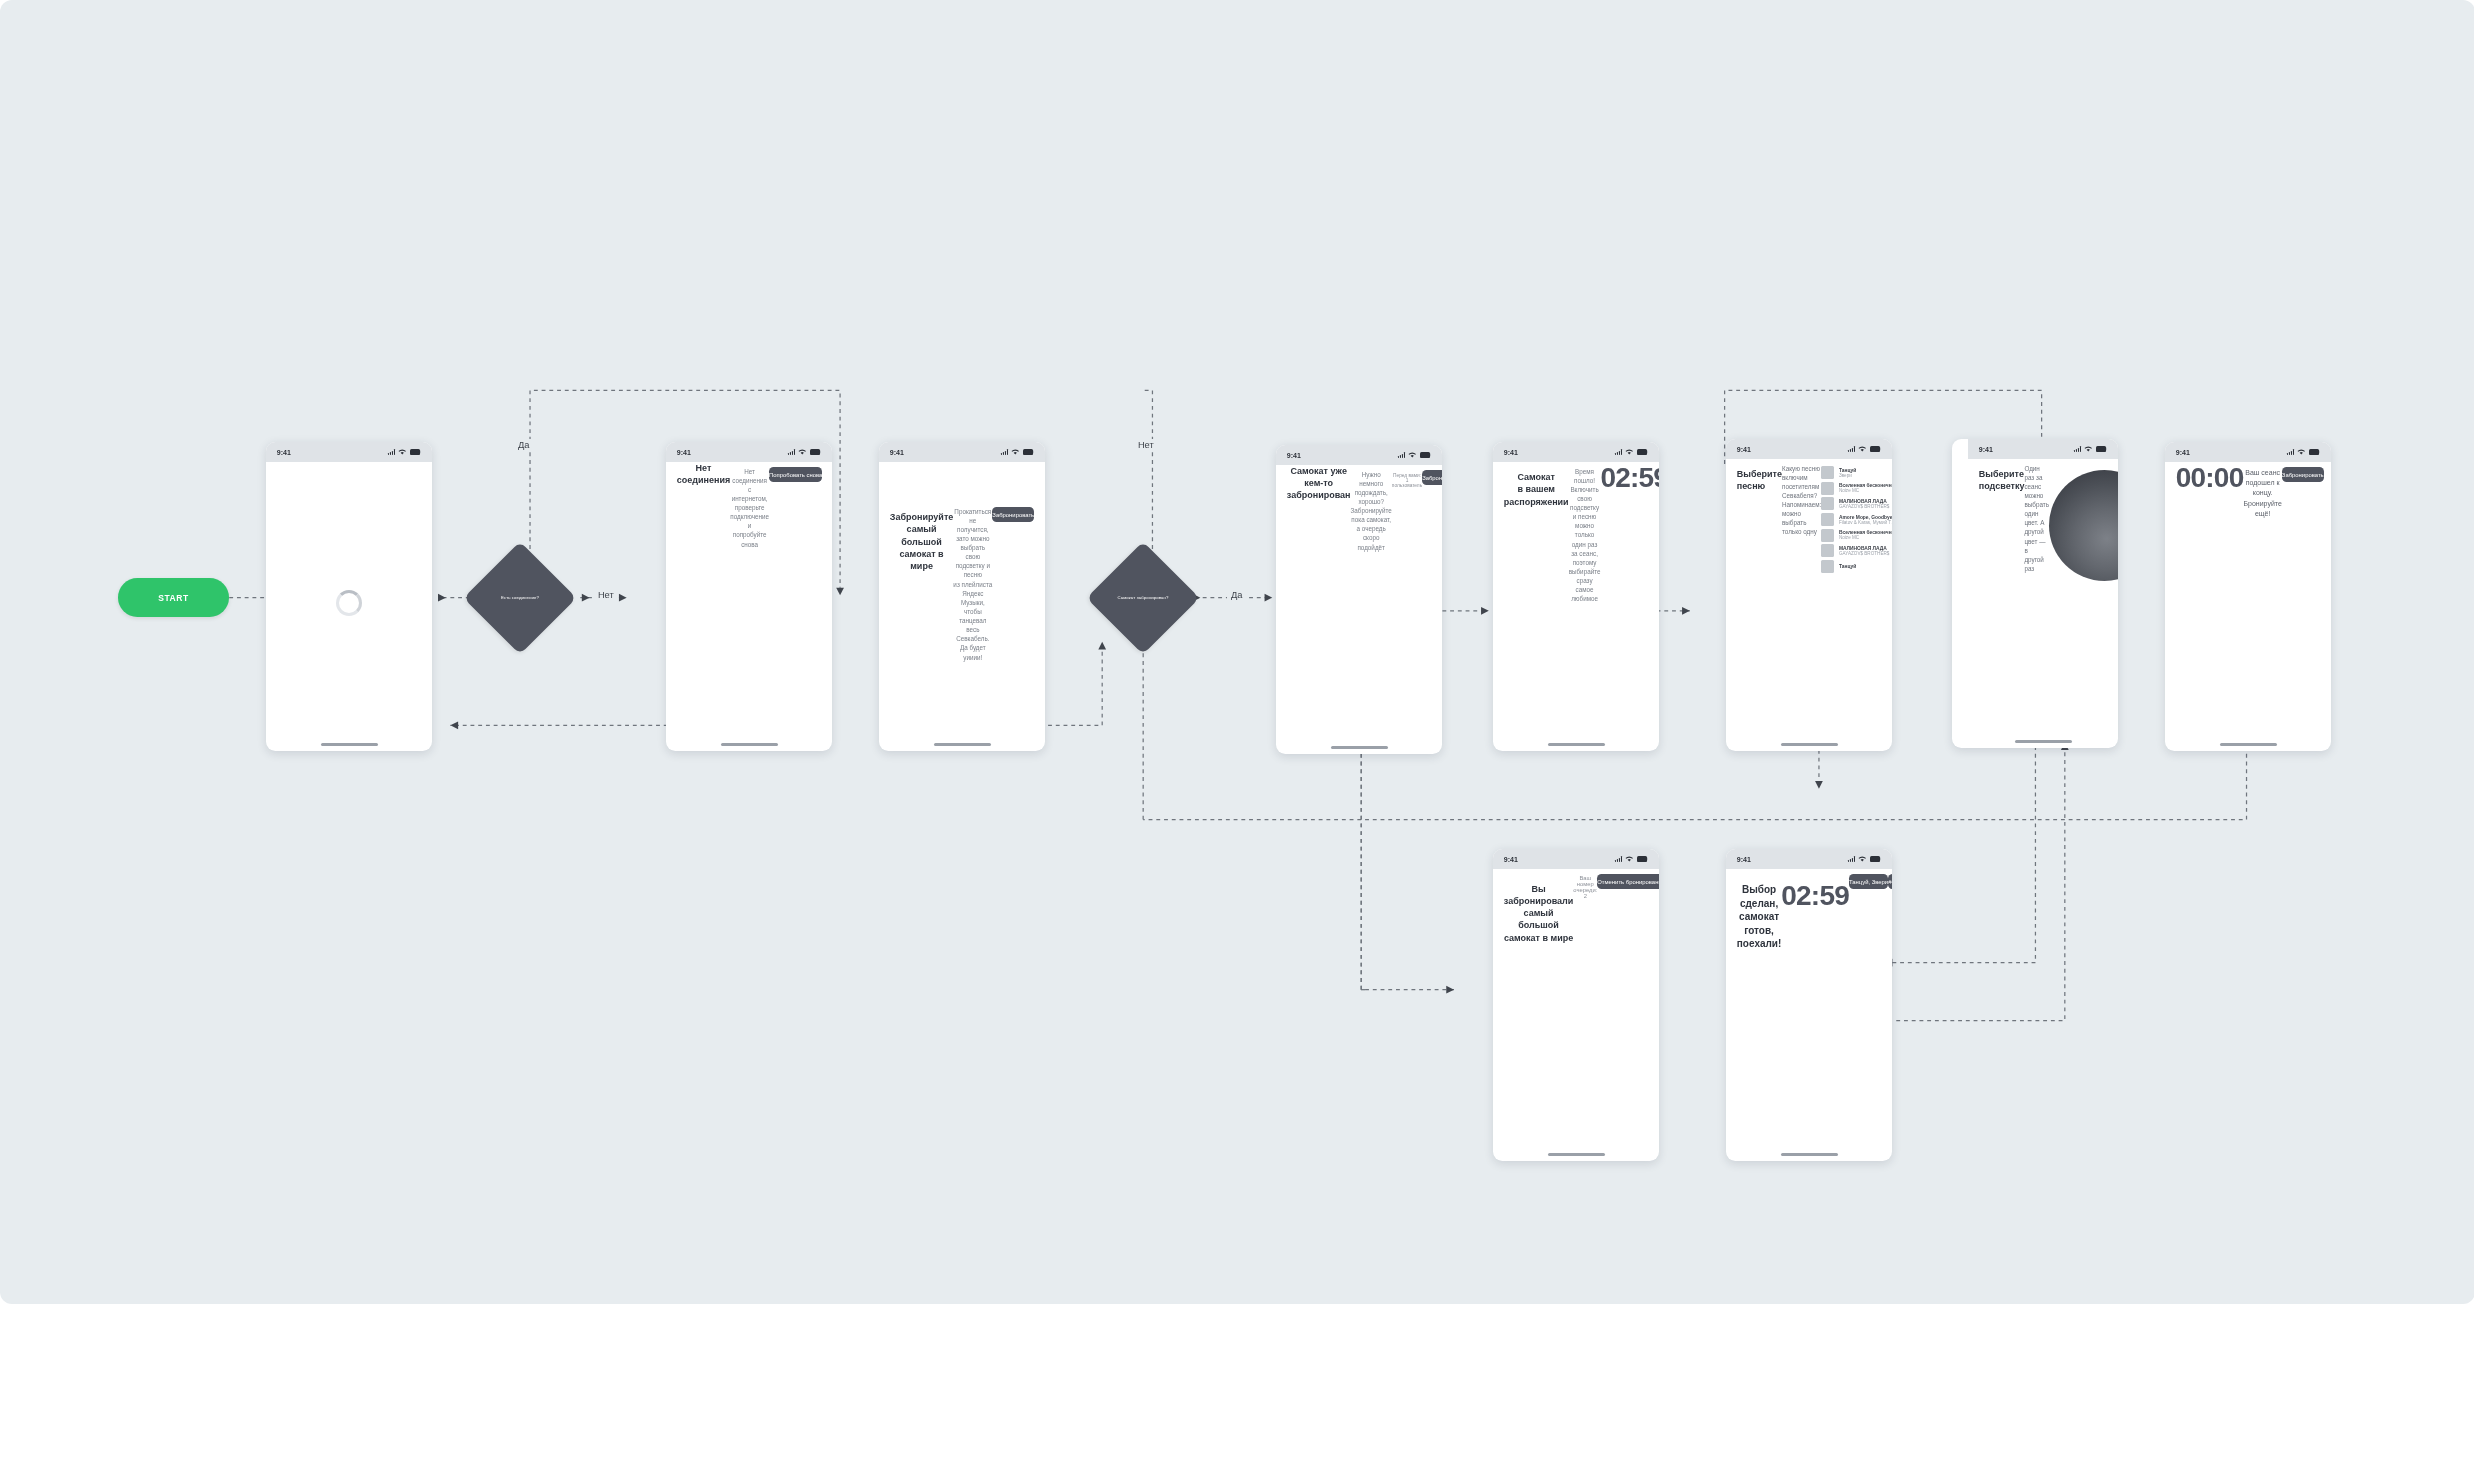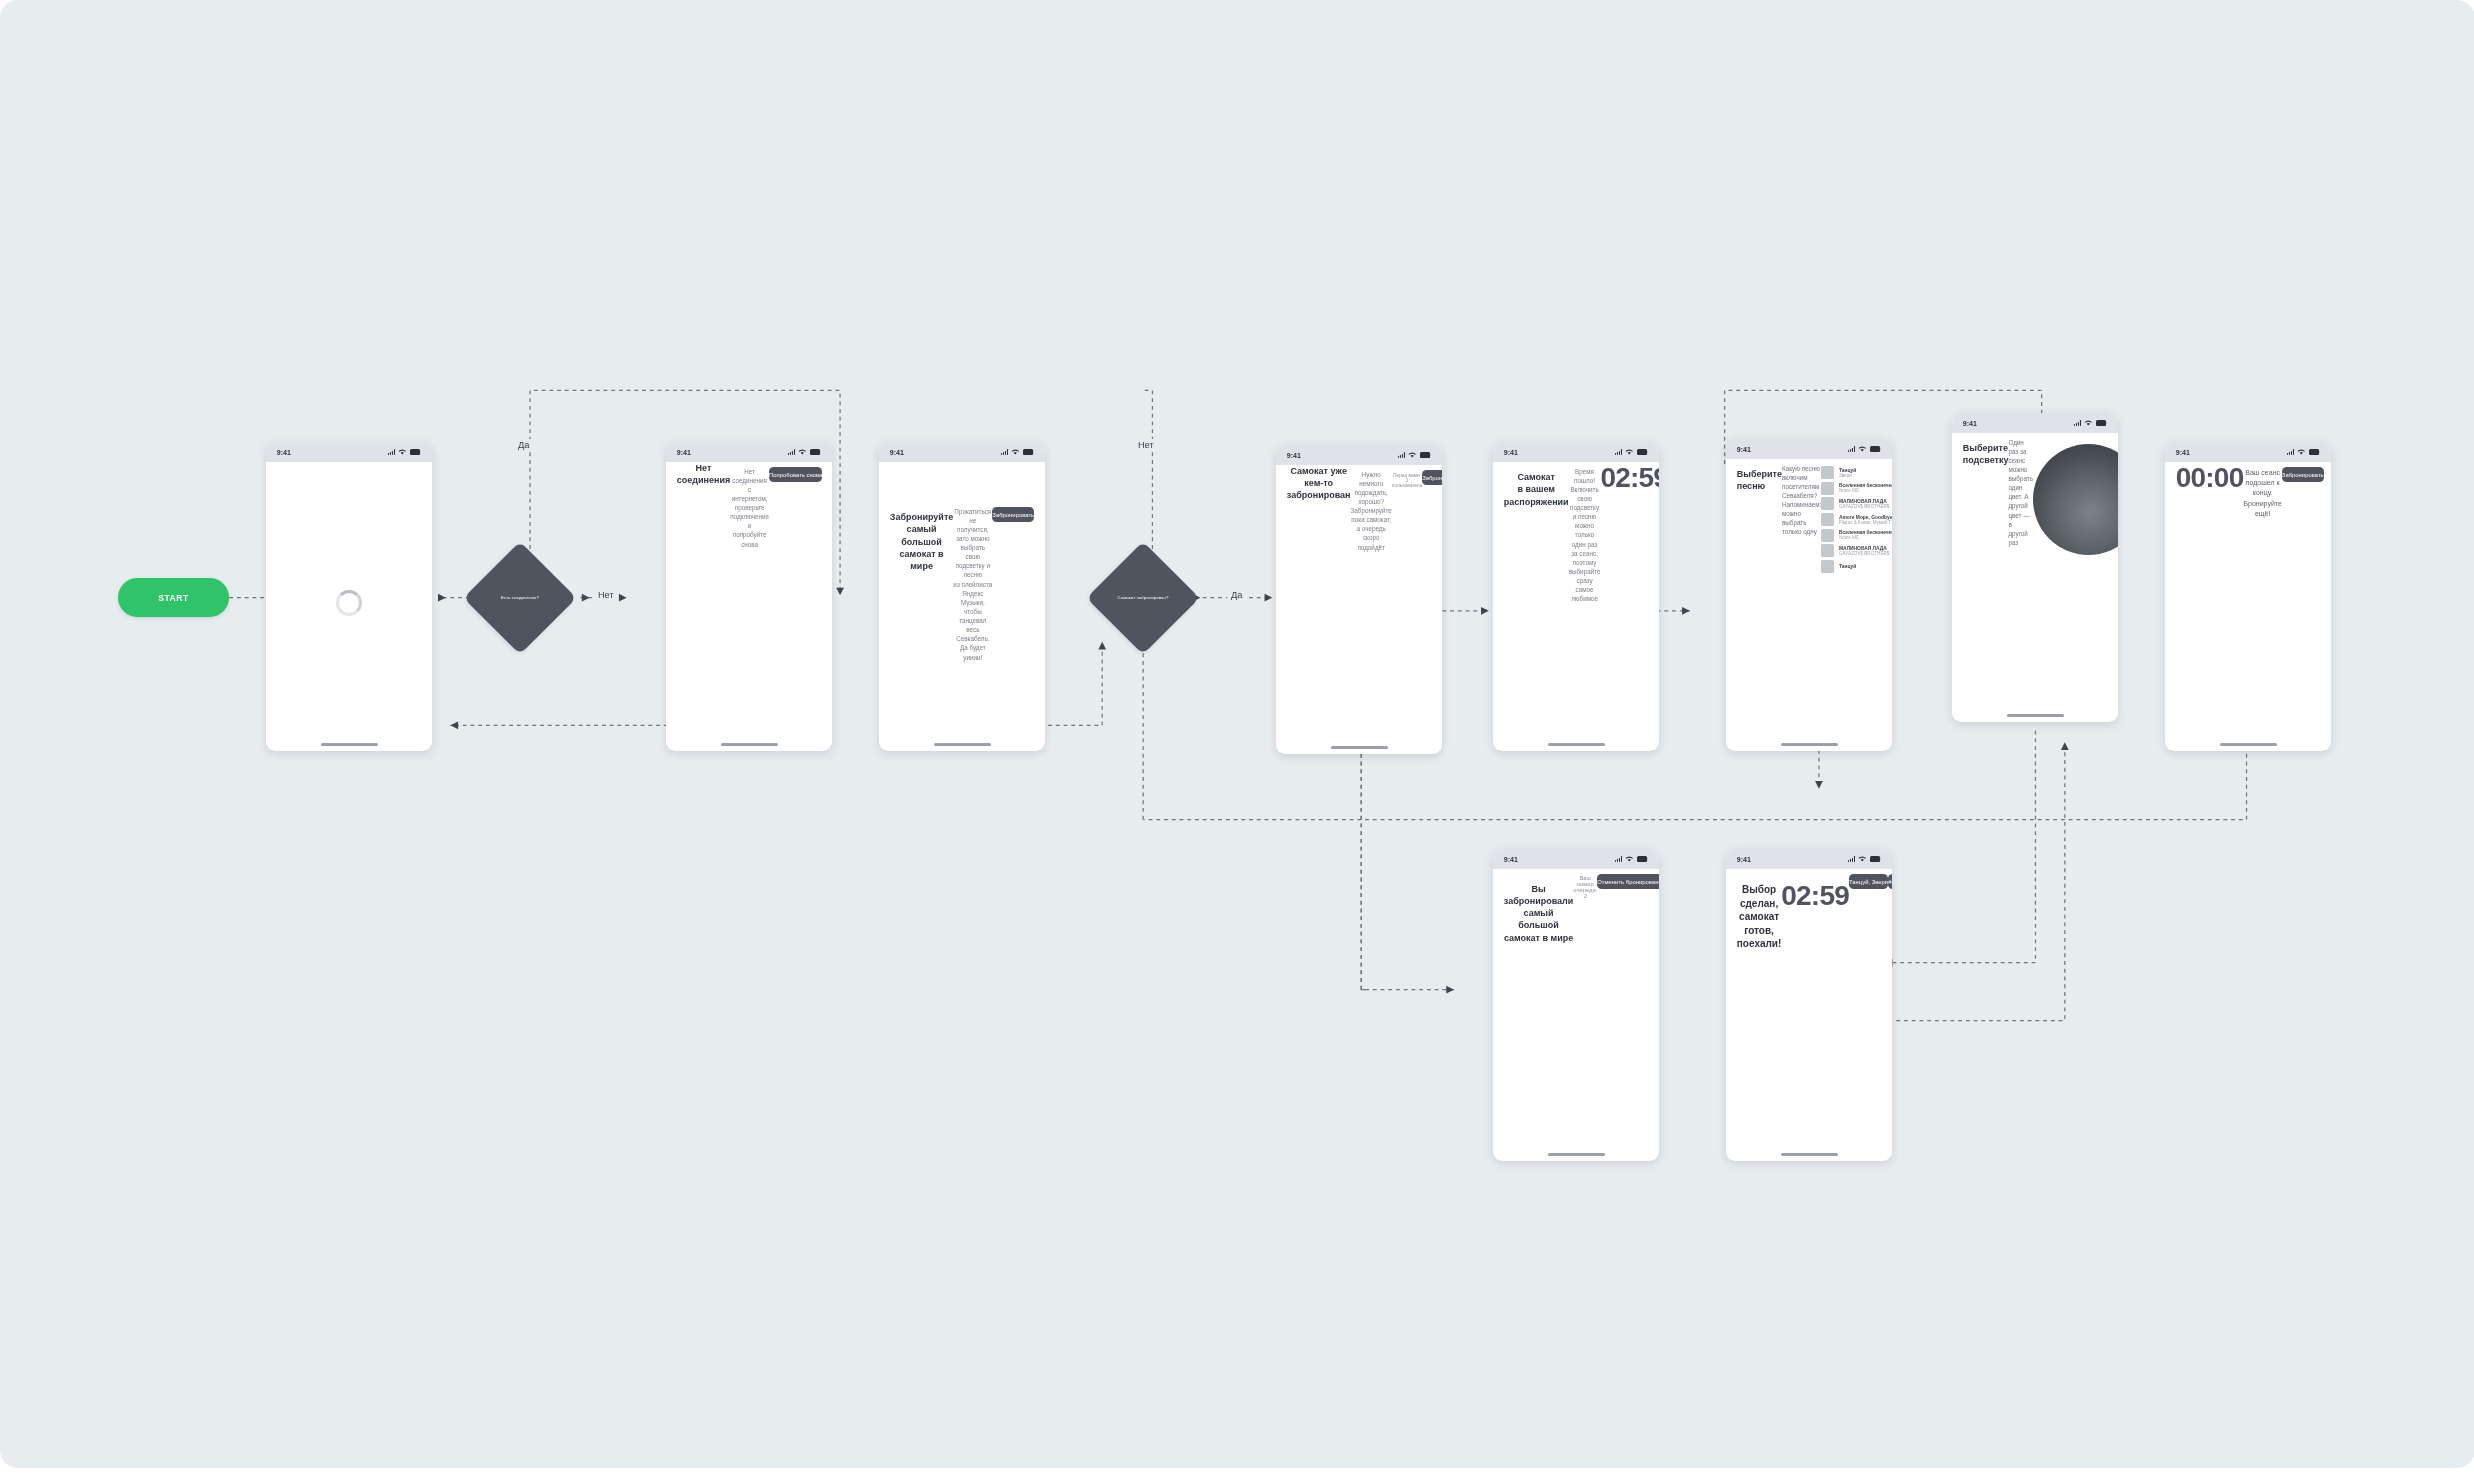--- a/index.html
+++ b/index.html
@@ -4,23 +4,23 @@
 <style>
   * { box-sizing: border-box; margin: 0; padding: 0; }
   html, body {
     width: 2475px; height: 1483px;
     background: #ffffff;
     font-family: "Liberation Sans", sans-serif;
     overflow: hidden;
   }
   #canvas {
     position: absolute; left: 0; top: 0;
-    width: 2475px; height: 1468px;
+    width: 2475px; height: 1304px;
     background: #e7ecef;
-    border-radius: 18px;
+    border-radius: 12px;
   }
   .node { position: absolute; }
 
   
   .start-pill {
     width: 111px; height: 39px;
     border-radius: 19.3px;
     background: #2fc46a;
     display: flex; align-items: center; justify-content: center;
     box-shadow: 0 1.5px 4.6px rgba(0,0,0,.10);
@@ -489,21 +489,21 @@
             </div>
             <div class="song-dur">3:11</div>
           </div>
         </div>
       <div class="spacer"></div>
       <div class="btn">Подтвердить выбор</div>
     </div>
     <div class="homebar"></div>
   </div>
 
-  <div class="phone" style="left:1952px; top:413px;">
+  <div class="phone" style="left:1952px; top:439px;padding-left:16px;">
     <div class="statusbar">
       <span class="time">9:41</span>
       <span class="status-icons">
         <span class="ic-signal">
             <i></i>
             <i></i>
             <i></i>
             <i></i>
           </span>
         <span class="ic-wifi">

